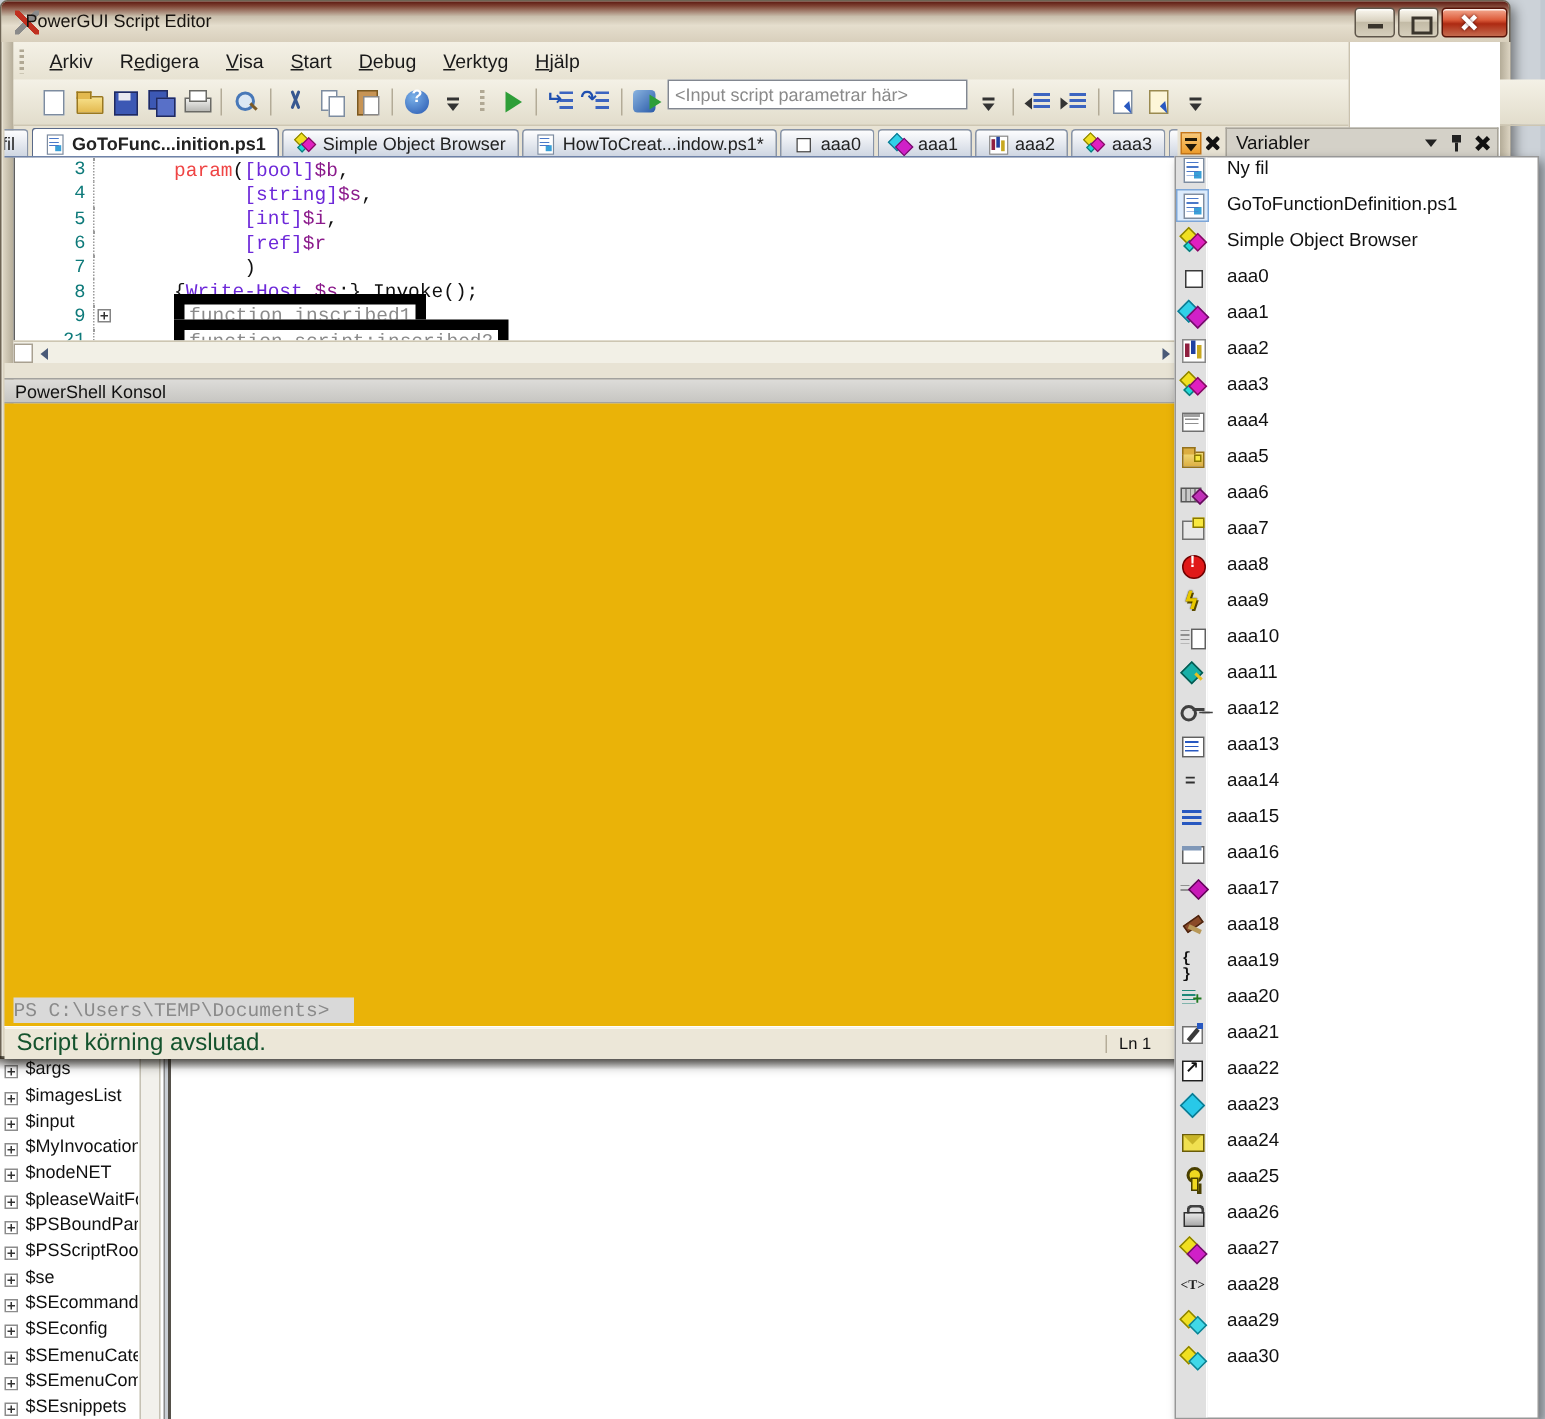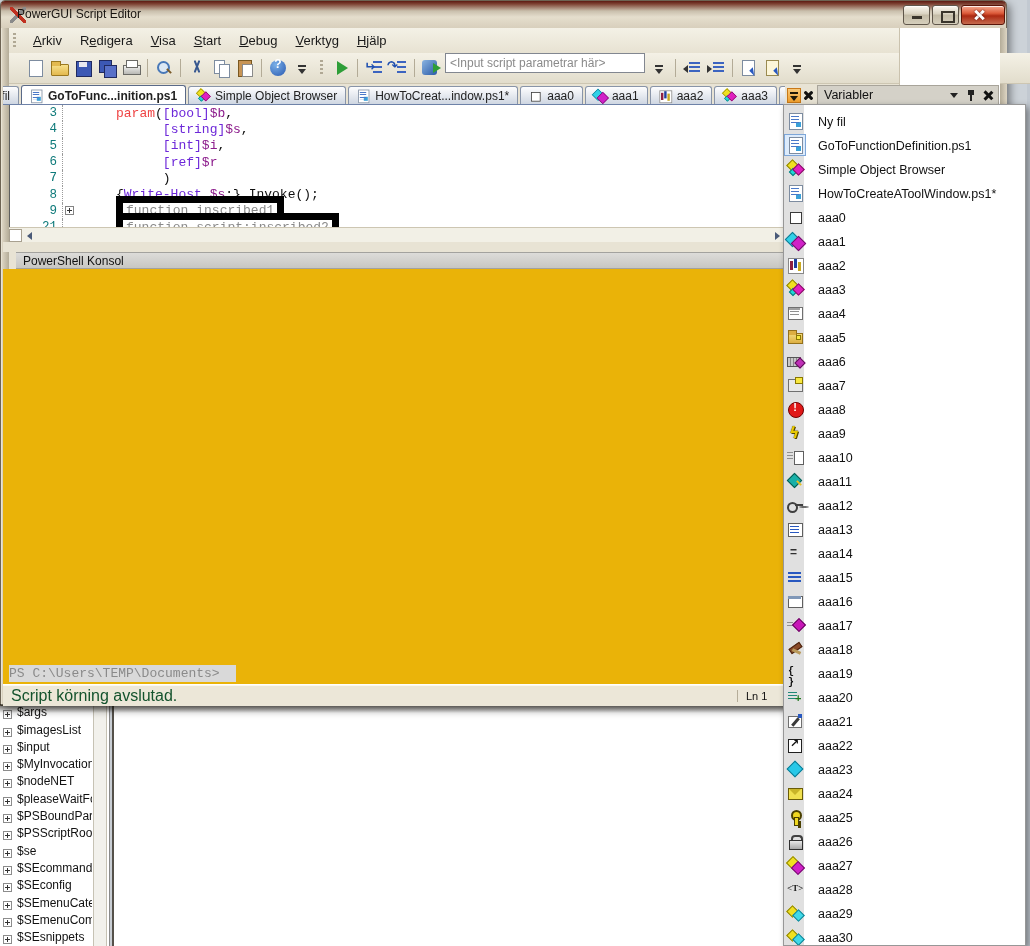--- a/index.html
+++ b/index.html
@@ -121,21 +121,21 @@
   .code-box{border:7px solid #000000;color:#8a8a8a;background:#fff;padding:0 3px;font:13px "Liberation Mono",monospace}
   .hscroll{position:absolute;left:8px;top:226px;width:991px;height:15px;background:#f2f0e6;border-top:1px solid #cdc6b2;z-index:1}
   .hs-split{position:absolute;left:0;top:1px;width:13px;height:13px;background:#fff;border:1px solid #a8a090}
   .hs-left{position:absolute;left:14px;top:1px;width:15px;height:13px;background:#f2f0e6}
   .hs-left::after{content:"";position:absolute;left:4px;top:3px;border-right:5px solid #4a5a78;border-top:4px solid transparent;border-bottom:4px solid transparent}
   .hs-right{position:absolute;left:760px;top:1px;width:15px;height:13px;background:#f2f0e6}
   .hs-right::after{content:"";position:absolute;left:6px;top:3px;border-left:5px solid #4a5a78;border-top:4px solid transparent;border-bottom:4px solid transparent}
   .splitterbar{position:absolute;left:2px;top:241px;width:997px;height:10px;background:#e8e3d4;z-index:1}
 
   
-  .console-header{position:absolute;left:15px;top:251px;width:997px;height:17px;background:linear-gradient(#dddcd9,#c7c6c2);border-top:1px solid #a3a29e;border-bottom:1px solid #a3a29e;font-size:12px;color:#111;line-height:16px;padding-left:7px;z-index:1}
+  .console-header{position:absolute;left:2px;top:251px;width:997px;height:17px;background:linear-gradient(#dddcd9,#c7c6c2);border-top:1px solid #a3a29e;border-bottom:1px solid #a3a29e;font-size:12px;color:#111;line-height:16px;padding-left:7px;z-index:1}
   .console-body{position:absolute;left:2px;top:268px;width:997px;height:415px;background:#eab308;overflow:hidden;z-index:1}
   .cline{font:13px/16px "Liberation Mono",monospace;color:#101010;white-space:pre;padding-left:6px}
   .console-lines{padding-top:3px}
   .prompt-row{position:absolute;left:6px;top:396px;font:13px "Liberation Mono",monospace}
   .prompt-text{display:inline-block;background:#d9d9d9;color:#8a8a8a;padding:1px 16px 1px 0}
 
   
   .statusbar{position:absolute;left:2px;top:683px;width:997px;height:22px;background:#ece7d8;border-top:1px solid #fff;box-shadow:inset 0 1px 0 #fbf8f0;display:flex;align-items:center;z-index:1}
   .status-msg{font-size:16px;color:#14532d;padding-left:8px;flex:none;width:734px}
   .status-ln{font-size:11px;color:#111;border-left:1px solid #b5ad99;padding-left:8px;width:60px}
@@ -147,21 +147,21 @@
   .vbtn-drop::after{content:"";position:absolute;left:3px;top:5px;border:4px solid transparent;border-top:5px solid #222}
   .vbtn-pin::before{content:"";position:absolute;left:4px;top:2px;width:6px;height:5px;background:#222}
   .vbtn-pin::after{content:"";position:absolute;left:6px;top:7px;width:2px;height:6px;background:#222}
   .vbtn-close::before,.vbtn-close::after{content:"";position:absolute;left:6px;top:2px;width:2.5px;height:11px;background:#111}
   .vbtn-close::before{transform:rotate(45deg)}
   .vbtn-close::after{transform:rotate(-45deg)}
 
   
   .popup{position:absolute;left:783px;top:104px;width:243px;height:842px;background:#fff;border:1px solid #979797;box-shadow:3px 3px 7px rgba(0,0,0,.4);z-index:10;overflow:hidden}
   .popup-gutter{position:absolute;left:0;top:0;width:21px;height:100%;background:#e0e0e0;border-right:1px solid #fff}
-  .prow{position:relative;height:24px;display:flex;align-items:flex-end;cursor:default}
+  .prow{position:relative;height:24px;display:flex;align-items:flex-start;cursor:default}
   .picell{flex:none;width:22px;display:flex;justify-content:center}
   .plabel{font-size:12.5px;color:#111;margin-left:12px;white-space:nowrap}
   .prow.selected .pi{box-shadow:0 0 0 2px #dcebfc,0 0 0 3px #7da6d8;background:#dcebfc}
 
   
   .pi{width:16px;height:16px;position:relative;display:inline-block;flex:none;font-family:"Liberation Sans",sans-serif}
   .pi::before,.pi::after{content:"";position:absolute}
   .pi i{position:absolute;display:block}
   .pi-script-file::before{left:2px;top:0;width:12px;height:15px;background:#fff;border:1px solid #7d8ca0}
   .pi-script-file::after{left:4px;top:3px;width:8px;height:9px;background:repeating-linear-gradient(180deg,#4a78c8 0 1px,transparent 1px 3px)}
@@ -541,28 +541,20 @@
         <div class="prow">
     <span class="picell">
             <span class="pi pi-diamonds-3">
               <i></i>
             </span>
           </span>
     <span class="plabel">Simple Object Browser</span>
   </div>
         <div class="prow">
     <span class="picell">
-            <span class="pi pi-script-file">
-              <i></i>
-            </span>
-          </span>
-    <span class="plabel">HowToCreateAToolWindow.ps1*</span>
-  </div>
-        <div class="prow">
-    <span class="picell">
             <span class="pi pi-square-outline">
               <i></i>
             </span>
           </span>
     <span class="plabel">aaa0</span>
   </div>
         <div class="prow">
     <span class="picell">
             <span class="pi pi-diamonds-2">
               <i></i>

